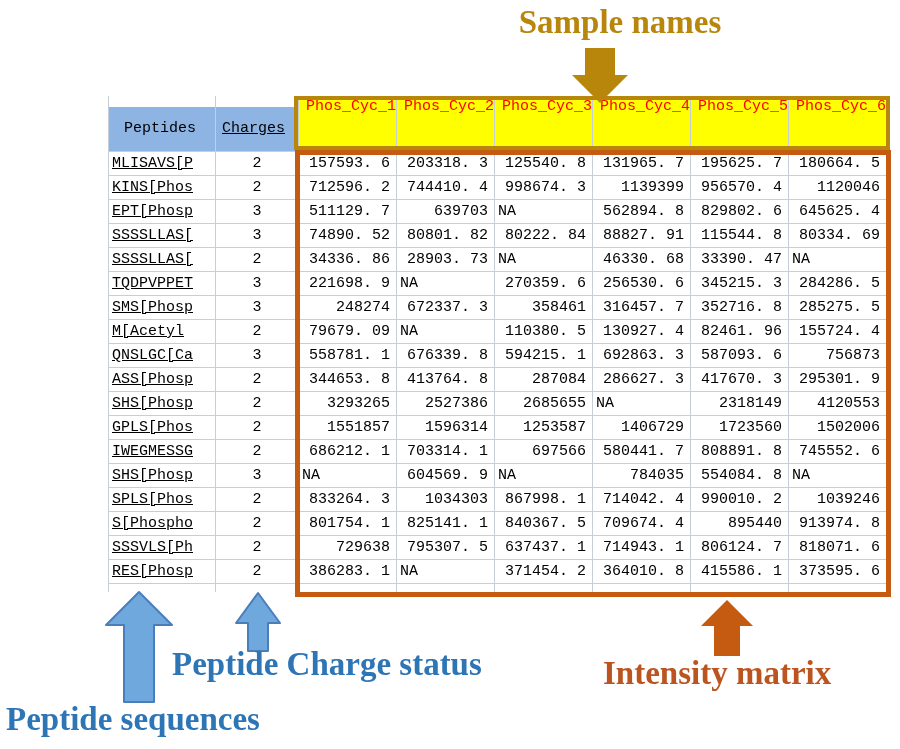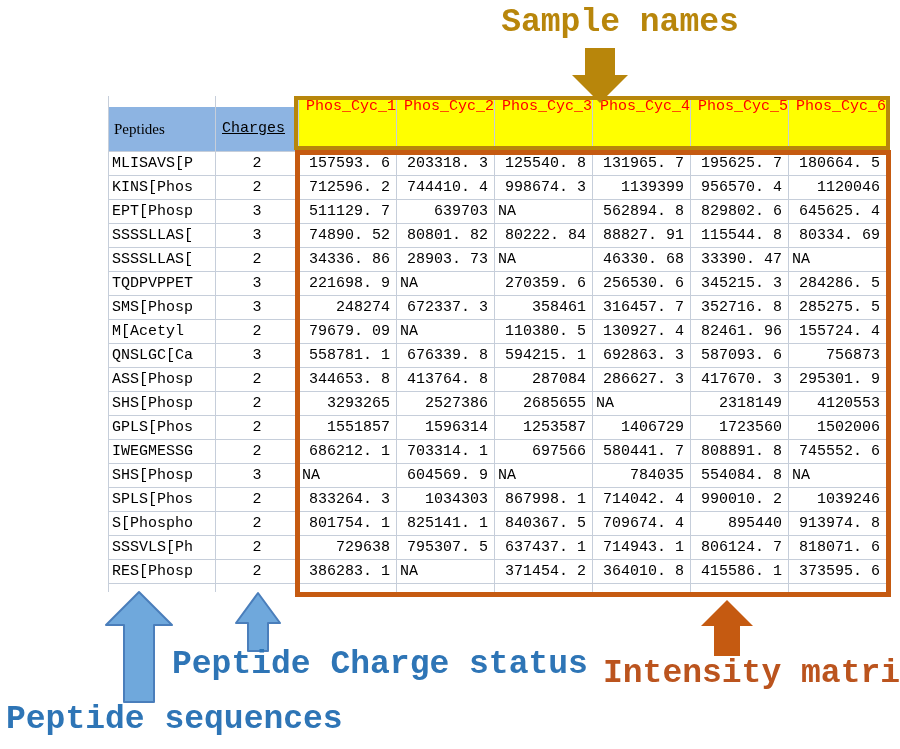--- a/index.html
+++ b/index.html
@@ -10,39 +10,39 @@
   #sheet{position:absolute;left:108px;top:96px;display:grid;
          grid-template-columns:107px 83px repeat(6,98px);
          grid-template-rows:56px repeat(18,24px) 8px;
          border-left:1px solid var(--grid,#C6CEDA);
          font-size:15px;color:#000;}
   .c{box-sizing:border-box;border-right:1px solid var(--grid,#C6CEDA);
      border-bottom:1px solid var(--grid,#C6CEDA);
      line-height:24px;white-space:nowrap;overflow:hidden;background:#fff;}
   .hblue{background:linear-gradient(#ffffff 0 11px, var(--header-blue,#8DB4E2) 11px);
          display:flex;align-items:center;padding-top:11px;}
-  .pep-h{padding-left:5px;font-family:Liberation Serif, serif;}
+  .pep-h{padding-left:15px;}
   .chg-h{padding-left:6px;text-decoration:underline;}
   .hyel{background:var(--yellow,#FFFF00);color:var(--red,#FF0000);
         display:flex;flex-direction:row;justify-content:flex-end;
         line-height:21px;padding:0 0 5px 3px;}
-  .pep{padding-left:3px;}
+  .pep{padding-left:3px;text-decoration:underline;}
   .chg{text-align:center;}
   .val{text-align:right;padding-right:6px;}
   .val.na{text-align:left;padding-left:3px;}
   .stub{border-bottom:none;}
 
   
   #gold-box{position:absolute;left:294px;top:96px;width:596px;height:54px;
             box-sizing:border-box;border:4px solid var(--gold,#B8860B);pointer-events:none;}
   #orange-box{position:absolute;left:295px;top:150px;width:596px;height:447px;
               box-sizing:border-box;border:5px solid var(--orange,#C55A11);pointer-events:none;}
 
   
-  .note{position:absolute;font-family:Liberation Mono, monospace;
+  .note{position:absolute;font-family:Liberation Serif, serif;
         font-weight:700;font-size:33px;white-space:nowrap;}
   #note-sample{left:500px;top:4px;width:240px;text-align:center;color:var(--gold,#B8860B);}
   #note-charge{left:172px;top:646px;color:var(--blue-text,#2E75B6);}
   #note-seq{left:6px;top:701px;color:var(--blue-text,#2E75B6);}
   #note-matrix{left:603px;top:655px;color:var(--orange-text,#BB541E);}
   #arrows{position:absolute;left:0;top:0;pointer-events:none;}
 </style>
 </head>
 <body>
 

